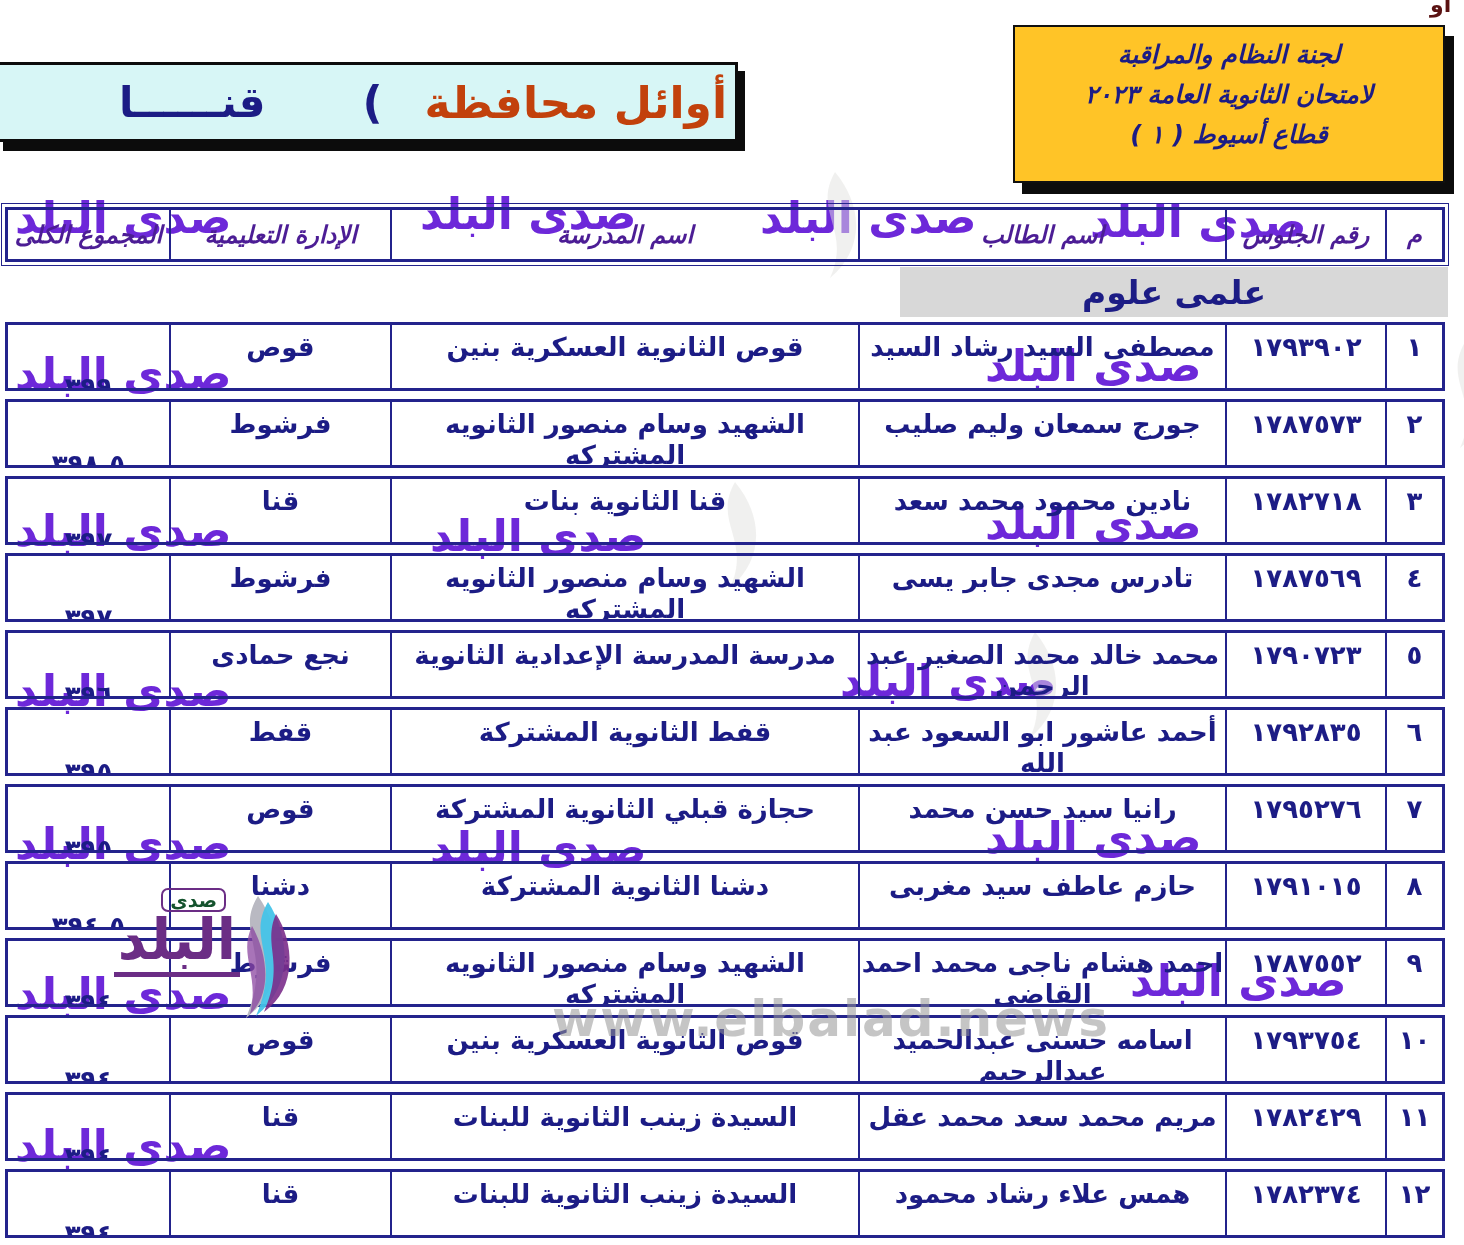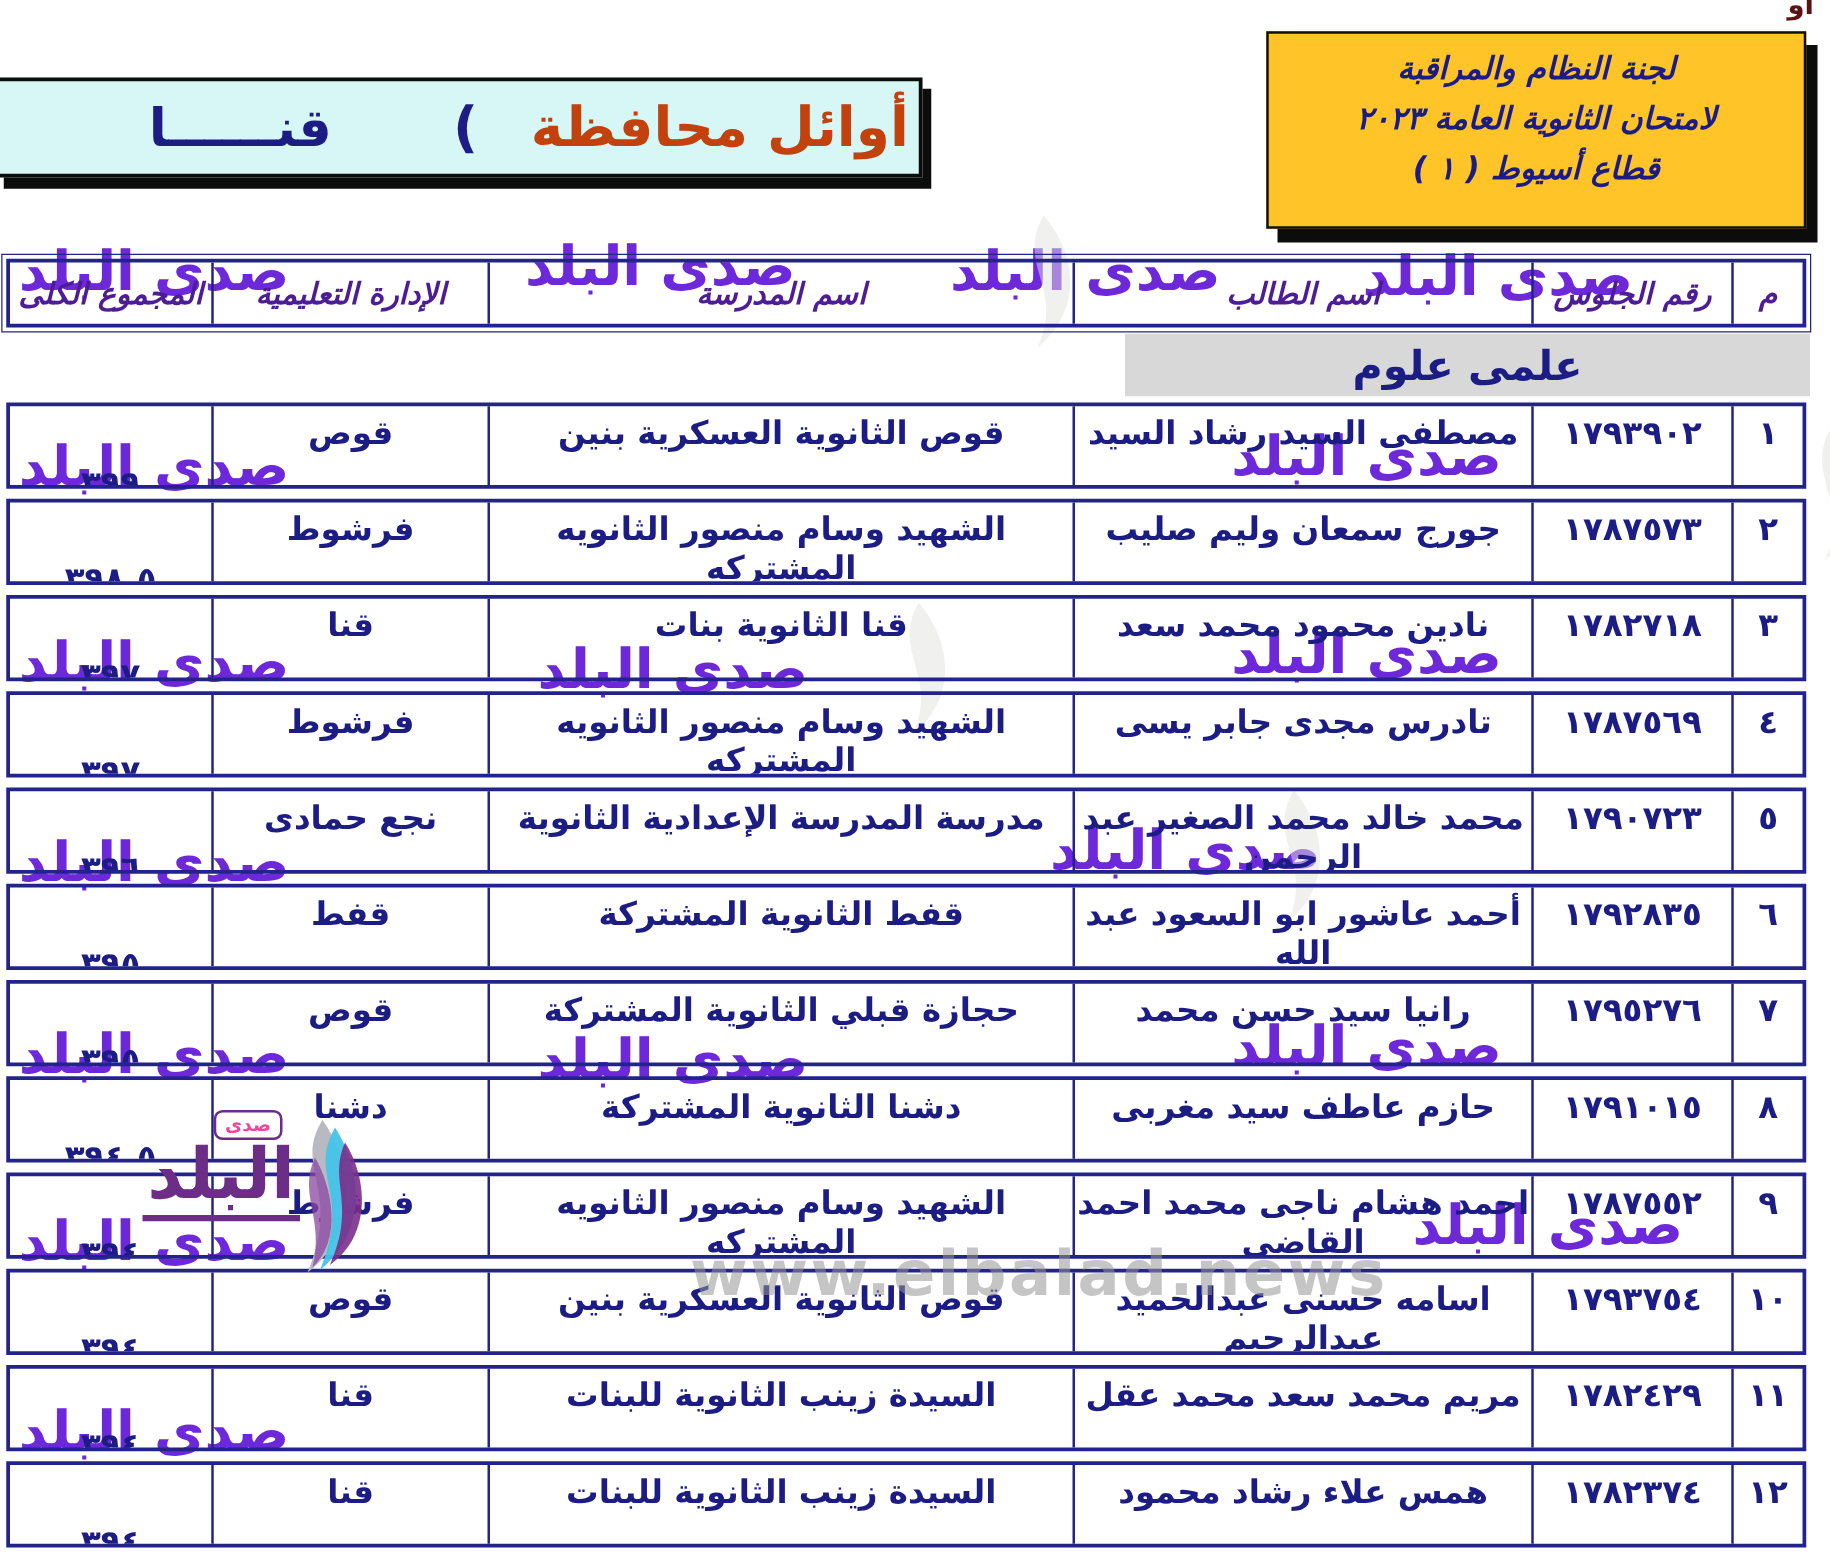--- a/index.html
+++ b/index.html
@@ -79,22 +79,22 @@
   .cell.f-total{letter-spacing:3px;}
   
   #site-wm{
     position:absolute;left:552px;top:990px;z-index:3;
     color:rgba(150,150,150,.55);font-size:50px;font-weight:bold;
     letter-spacing:2px;direction:ltr;white-space:nowrap;pointer-events:none;
   }
   
   #logo{position:absolute;left:103px;top:888px;width:185px;height:132px;z-index:3;}
   #logo-small{
-    position:absolute;right:62px;top:0;color:#ec4899;border:2px solid #6b2d85;
-    border-radius:7px;font-size:15px;font-weight:bold;padding:0 7px;line-height:20px;
+    position:absolute;right:62px;top:0;color:#14532d;border:2px solid #6b2d85;
+    border-radius:7px;font-size:19px;font-weight:bold;padding:0 7px;line-height:20px;
   }
   #logo-text{
     position:absolute;right:48px;top:20px;color:#6b2d85;font-size:56px;font-weight:bold;
     border-bottom:5px solid #6b2d85;line-height:64px;padding:0 4px;
   }
   #logo-flame{position:absolute;right:-18px;top:8px;}
 </style>
 </head>
 <body>
 

